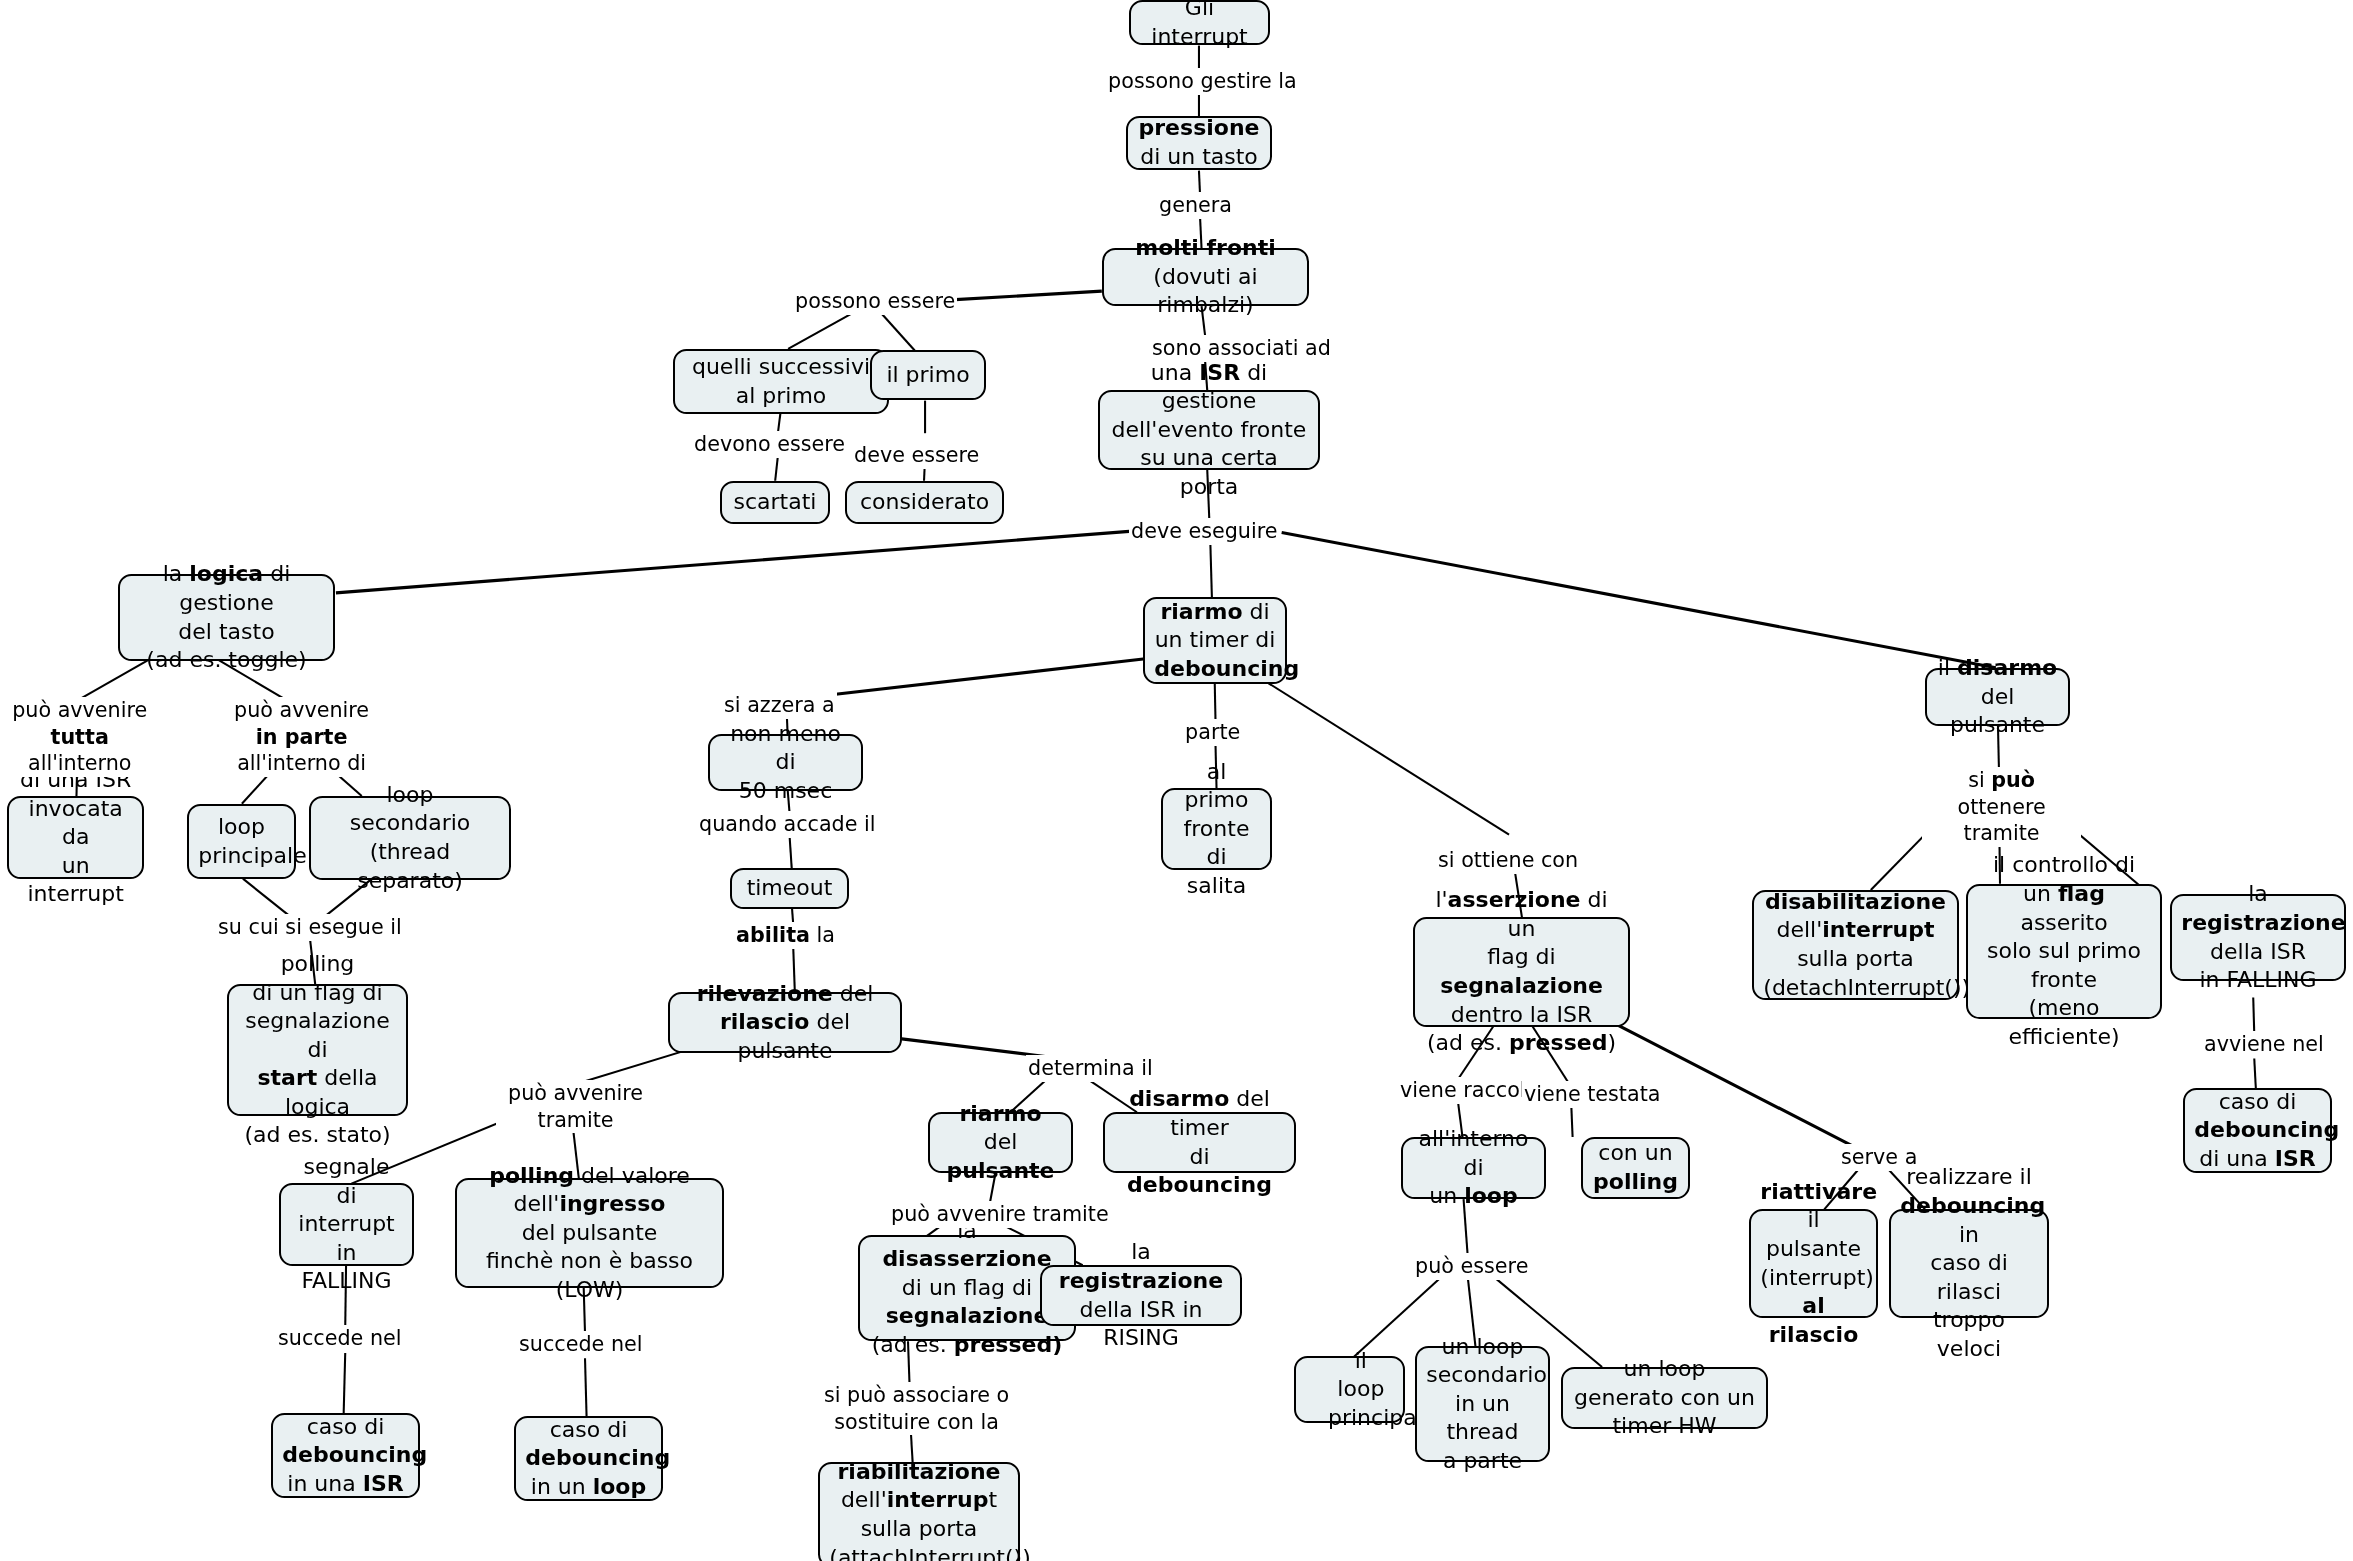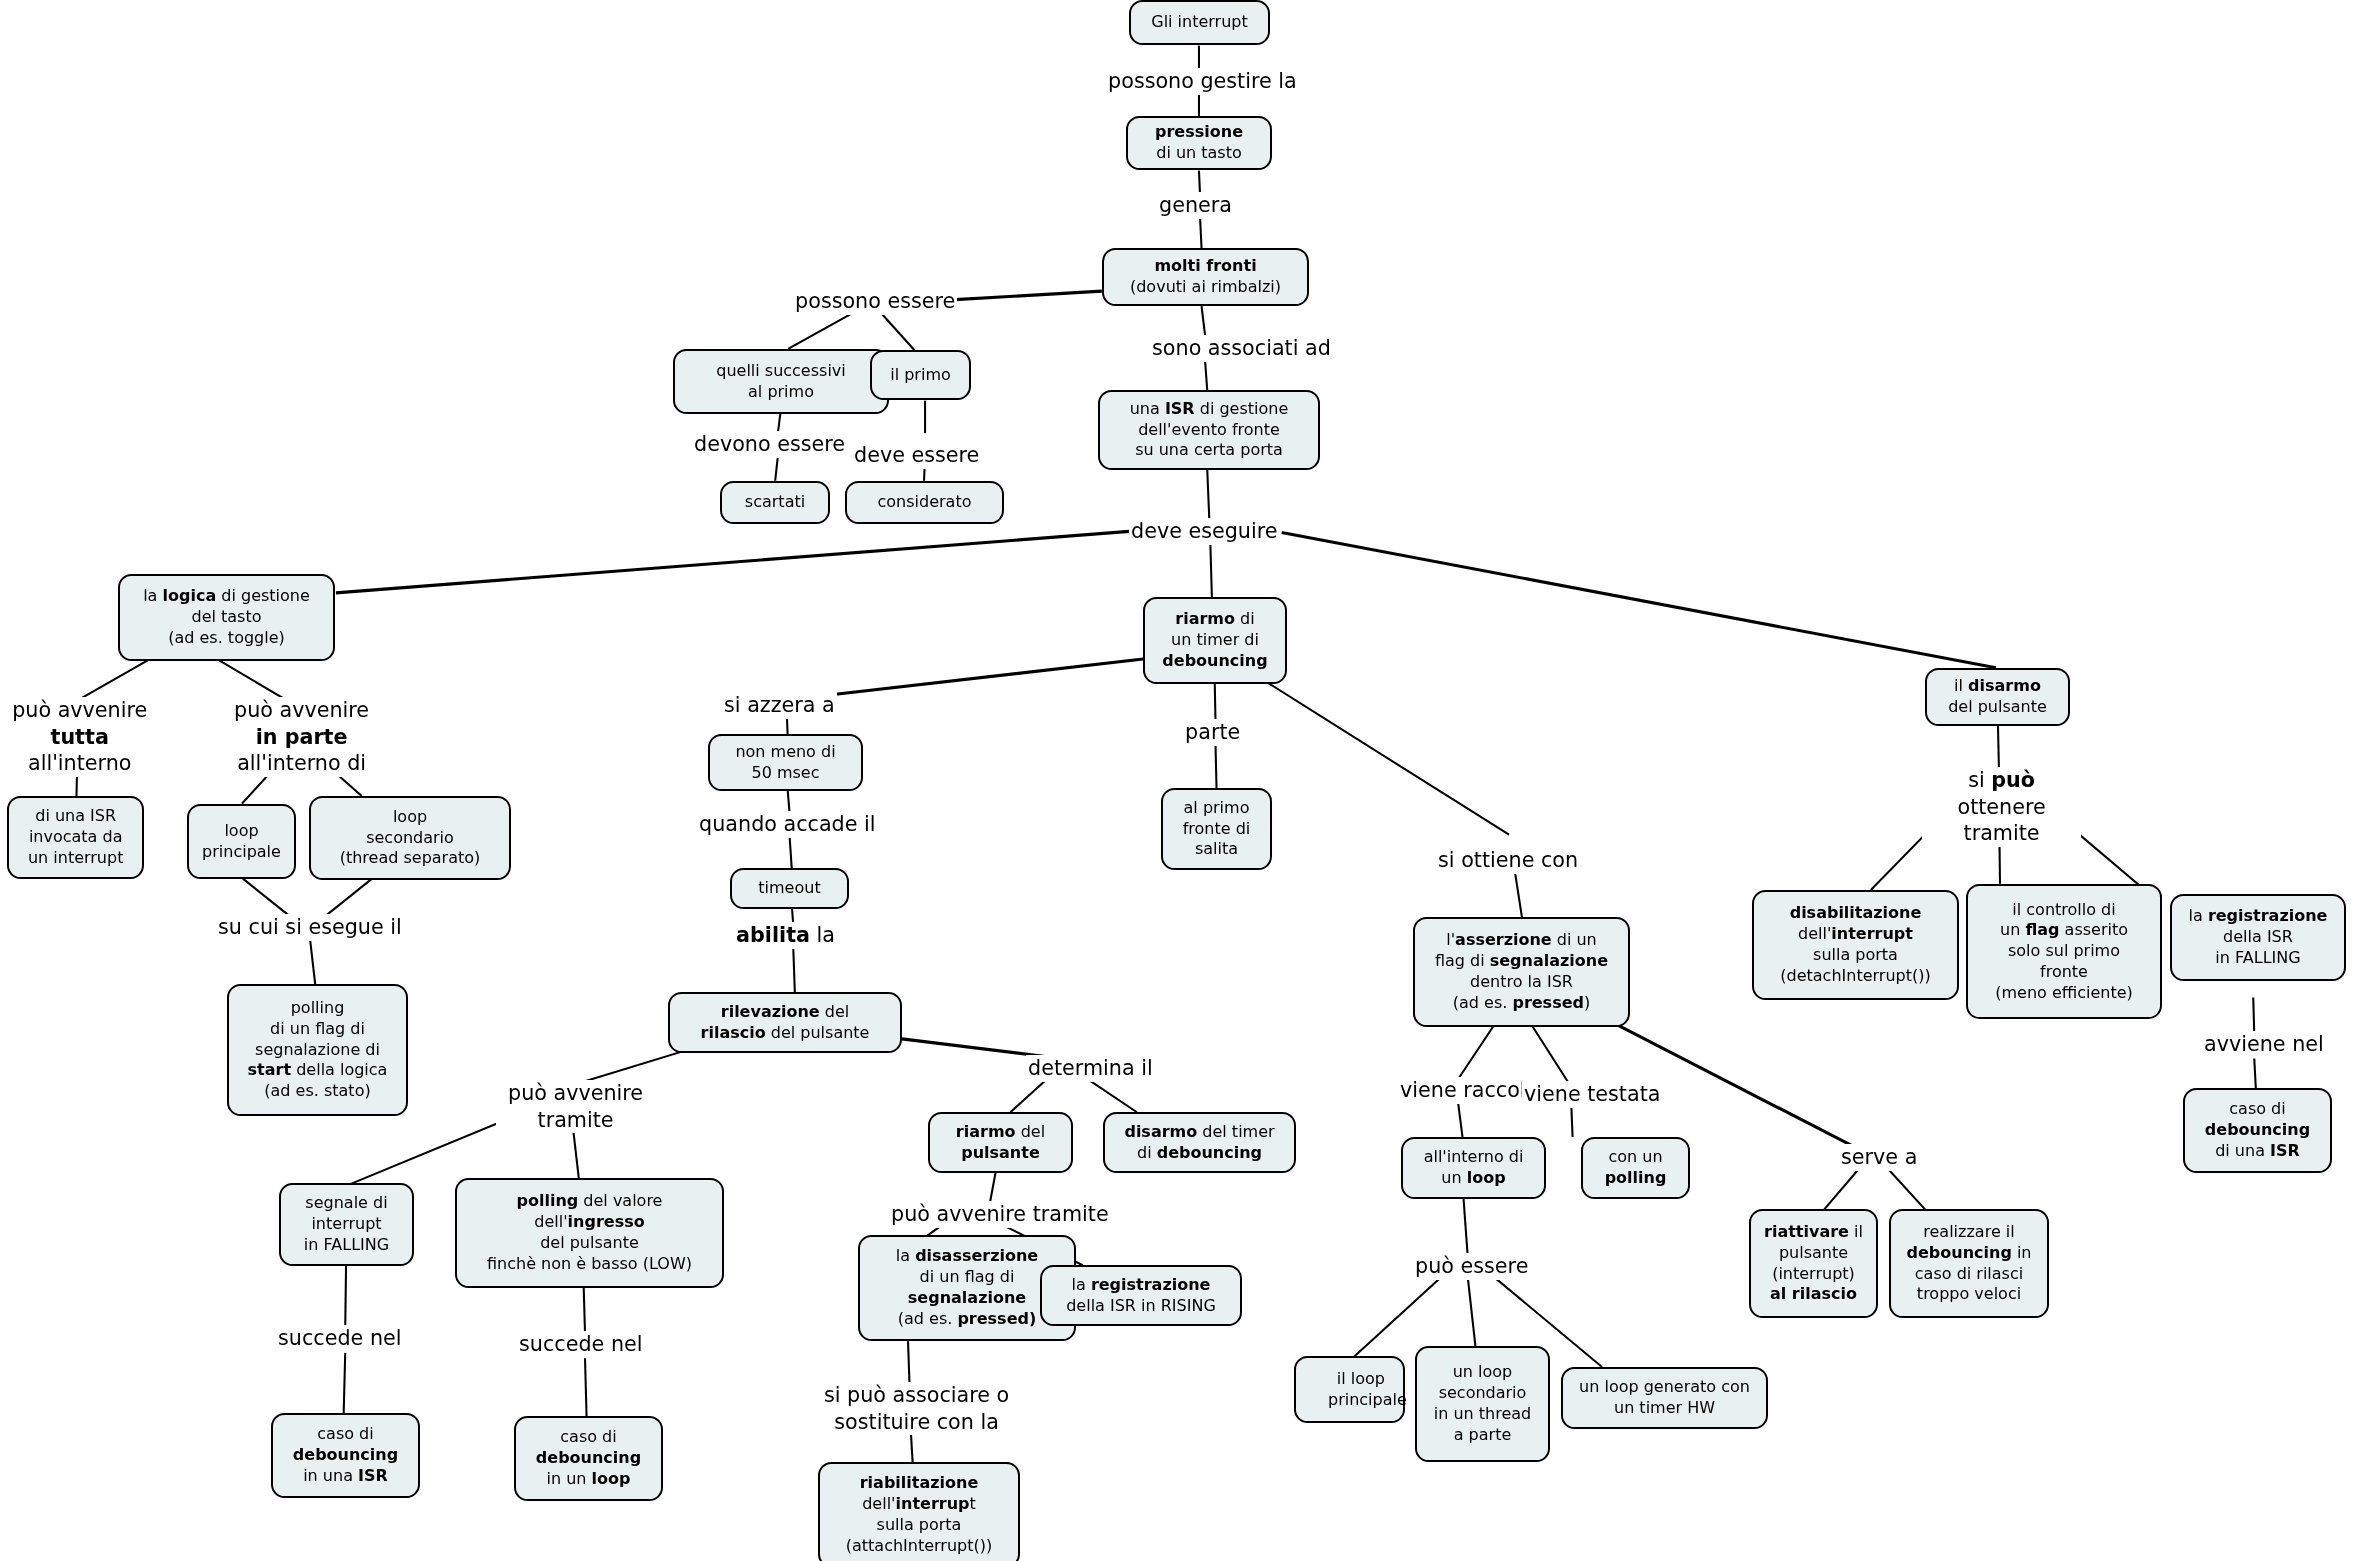--- a/index.html
+++ b/index.html
@@ -24,21 +24,21 @@
   .node {
     position: absolute;
     box-sizing: border-box;
     background: #e9f0f2;
     border: 2.1px solid #000000;
     border-radius: 13.4px;
     display: flex;
     align-items: center;
     justify-content: center;
     text-align: center;
-    font-size: 16px;
+    font-size: 22px;
     line-height: 1.30;
     color: #000000;
     padding: 5.2px 9.3px;
     z-index: 5;
   }
   .node .t { display: block; width: 100%; }
   .link-label {
     position: absolute;
     font-size: 20.7px;
     line-height: 1.28;
@@ -183,21 +183,21 @@
 
   <div class="node" style="left:1102px; top:248px; width:207px; height:58px;">
     <span class="t"><b>molti fronti</b><br><span>(dovuti ai rimbalzi)</span></span>
   </div>
 
   <div class="node" style="left:673px; top:349px; width:216px; height:65px; white-space:pre-line;">
     <span class="t">quelli successivi
 al primo</span>
   </div>
 
-  <div class="node" style="left:870px; top:350px; width:101px; height:50px;">
+  <div class="node" style="left:870px; top:350px; width:116px; height:50px;">
     <span class="t">il primo</span>
   </div>
 
   <div class="node" style="left:720px; top:481px; width:110px; height:43px;">
     <span class="t">scartati</span>
   </div>
 
   <div class="node" style="left:845px; top:481px; width:159px; height:43px;">
     <span class="t">considerato</span>
   </div>

